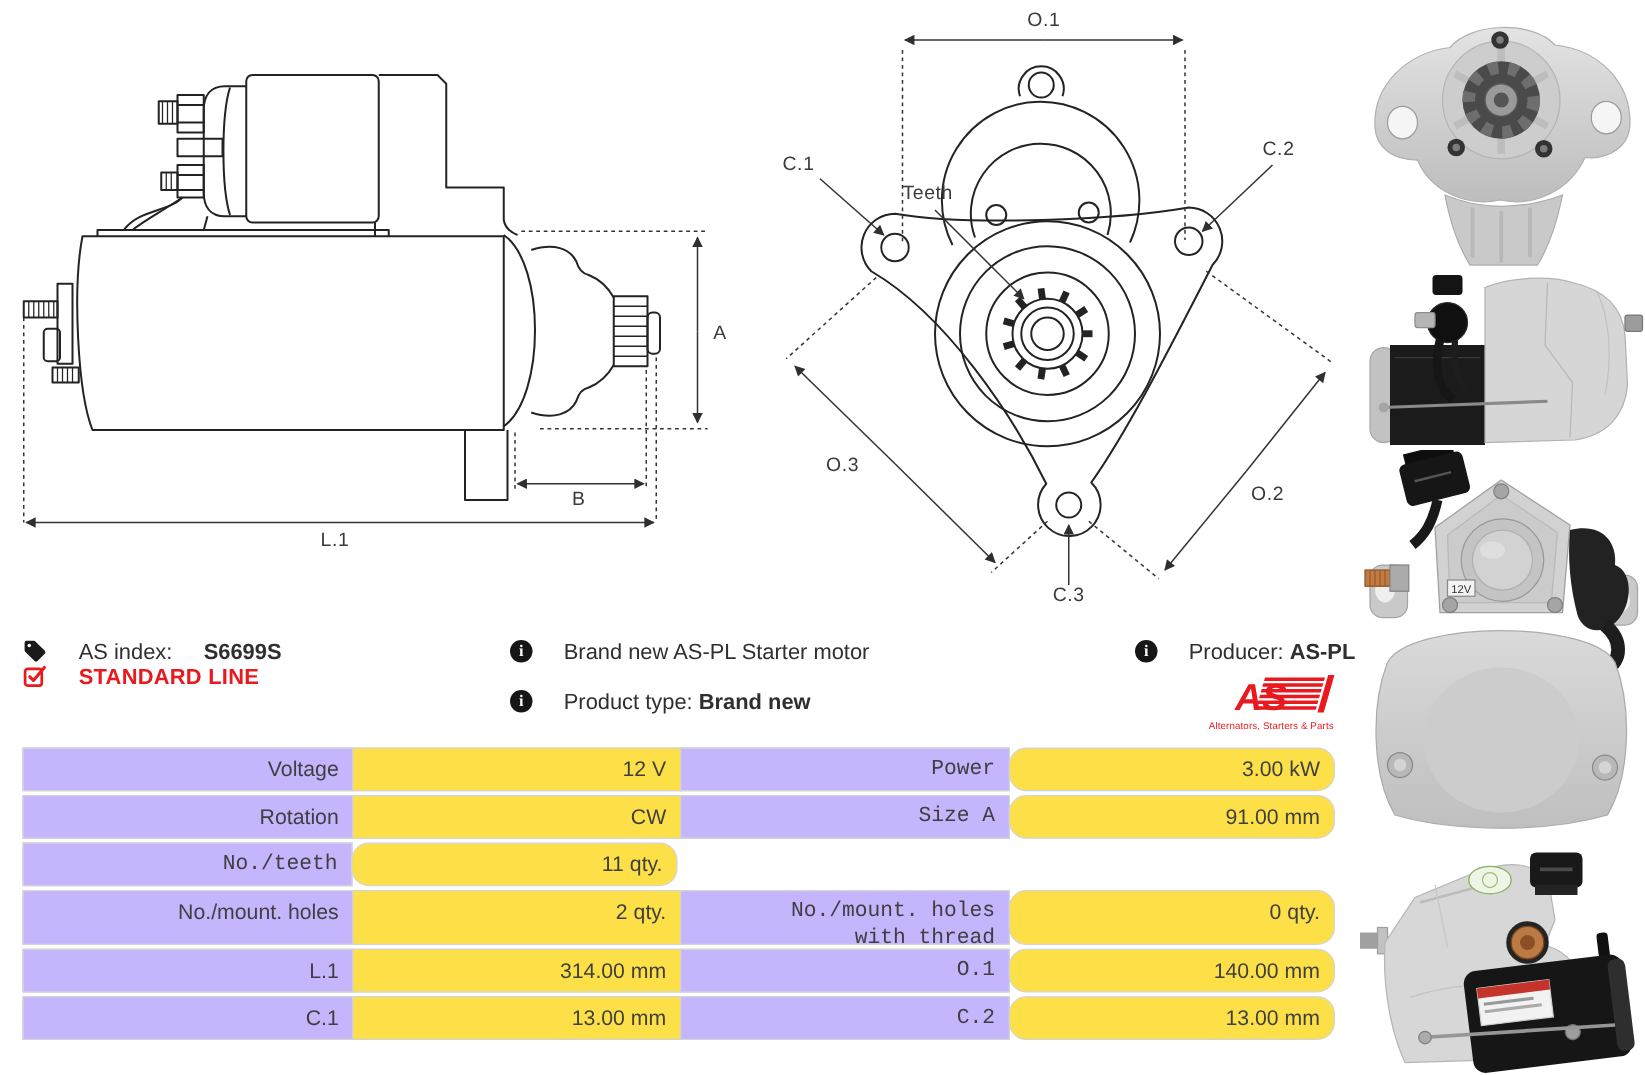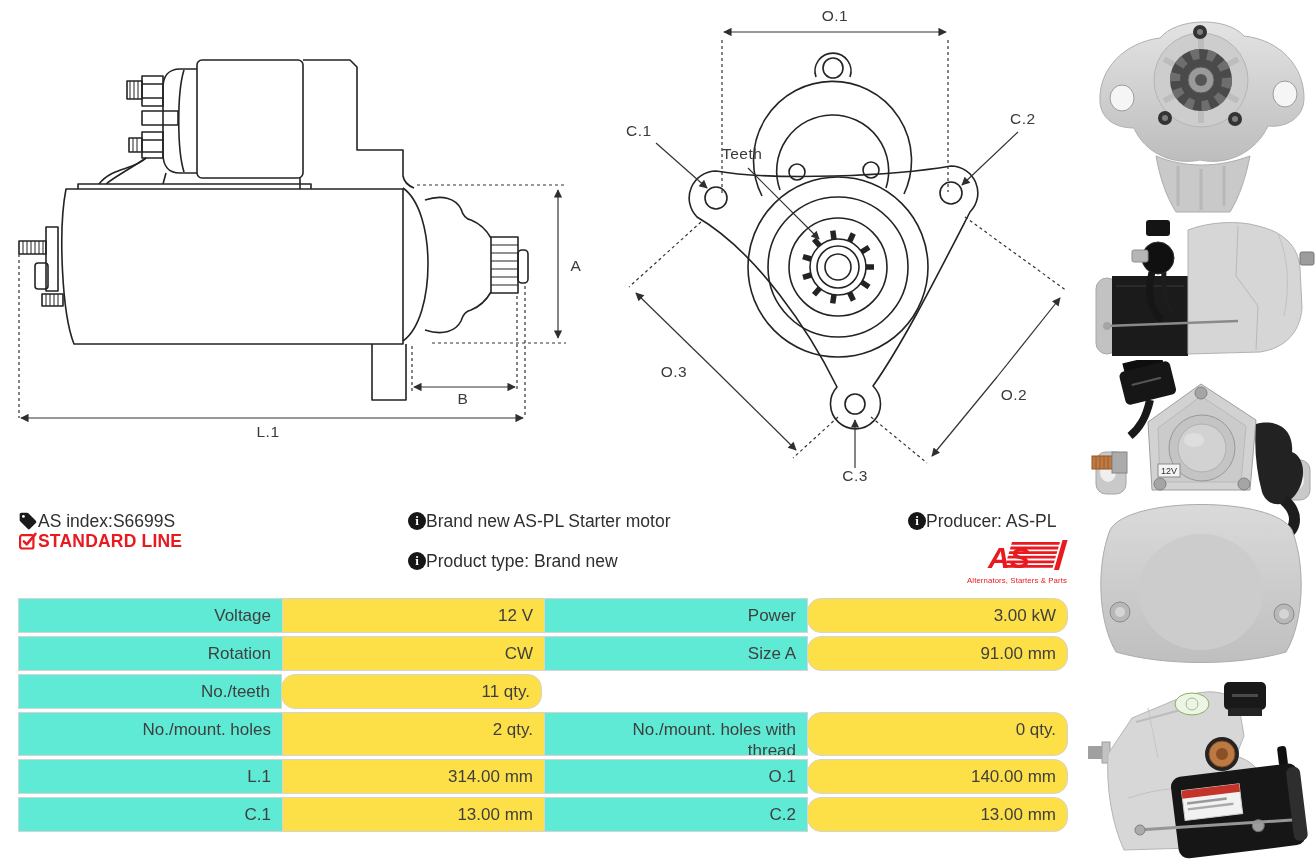--- a/index.html
+++ b/index.html
@@ -1,36 +1,36 @@
 <!DOCTYPE html>
 <html><head>
 <meta charset="utf-8">
 <style>
   html,body{margin:0;padding:0;background:#ffffff;}
   .sheet{position:relative;width:1316px;height:860px;background:#fff;overflow:hidden;
          font-family:"Liberation Sans",sans-serif;color:#2f2f2f;}
   .abs{position:absolute;}
   
-  .hdr-item{position:absolute;display:flex;align-items:center;gap:0;font-size:17.5px;height:26px;}
-  .hdr-item .b{font-weight:400;}
+  .hdr-item{position:absolute;display:flex;align-items:center;gap:25px;font-size:17.5px;height:26px;}
+  .hdr-item .b{font-weight:700;}
   .red{color:#e8191f;}
   .info-icon{width:18px;height:18px;border-radius:50%;background:#161616;color:#fff;
              display:inline-flex;align-items:center;justify-content:center;
              font-family:"Liberation Serif",serif;font-weight:700;font-size:13px;flex:0 0 auto;}
   .standard{font-weight:700;letter-spacing:.2px;}
   
   .spec-table{position:absolute;left:18px;top:598px;width:1050px;display:flex;flex-direction:column;gap:3px;}
   .trow{display:flex;height:35px;}
   .trow.tall{height:44px;}
   .cell{box-sizing:border-box;border:1px solid #d4d4d4;font-size:17px;line-height:21px;
         text-align:right;padding:6px 11px 0 8px;color:#3f3f3f;overflow:hidden;}
   .cell+.cell{margin-left:-1px;}
-  .lbl{background:#5eead4;}
+  .lbl{background:#c4b5fd;}
   .val{background:#fde047;}
-  .c1{width:265px;} .c2{width:263px;} .c3{width:264px;} .c4{width:261px;border-radius:14px;}
+  .c1{width:265px;} .c2{width:263px;} .c3{width:264px;font-family:Liberation Mono, monospace;} .c4{width:261px;border-radius:14px;}
   .wrap-label{display:inline-block;max-width:186px;text-align:right;}
   
   svg text{font-family:"Liberation Sans",sans-serif;}
   .dimtxt{font-size:15.5px;fill:#3a3a3a;letter-spacing:.5px;}
   .logo-tagline{font-size:7.8px;fill:#e8191f;letter-spacing:.1px;}
 </style>
 </head>
 <body>
 
 <div class="sheet">

